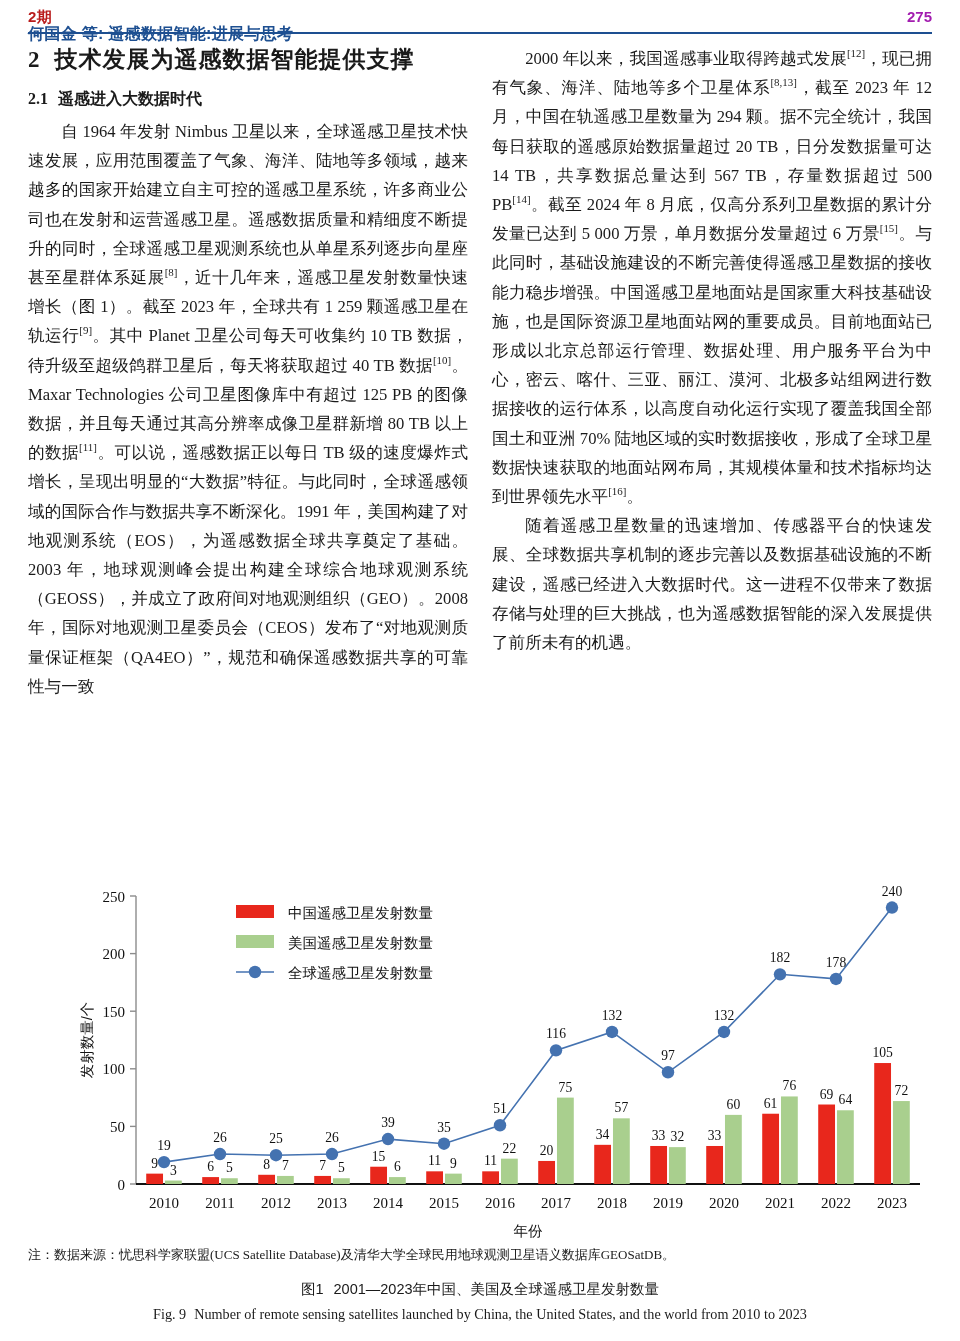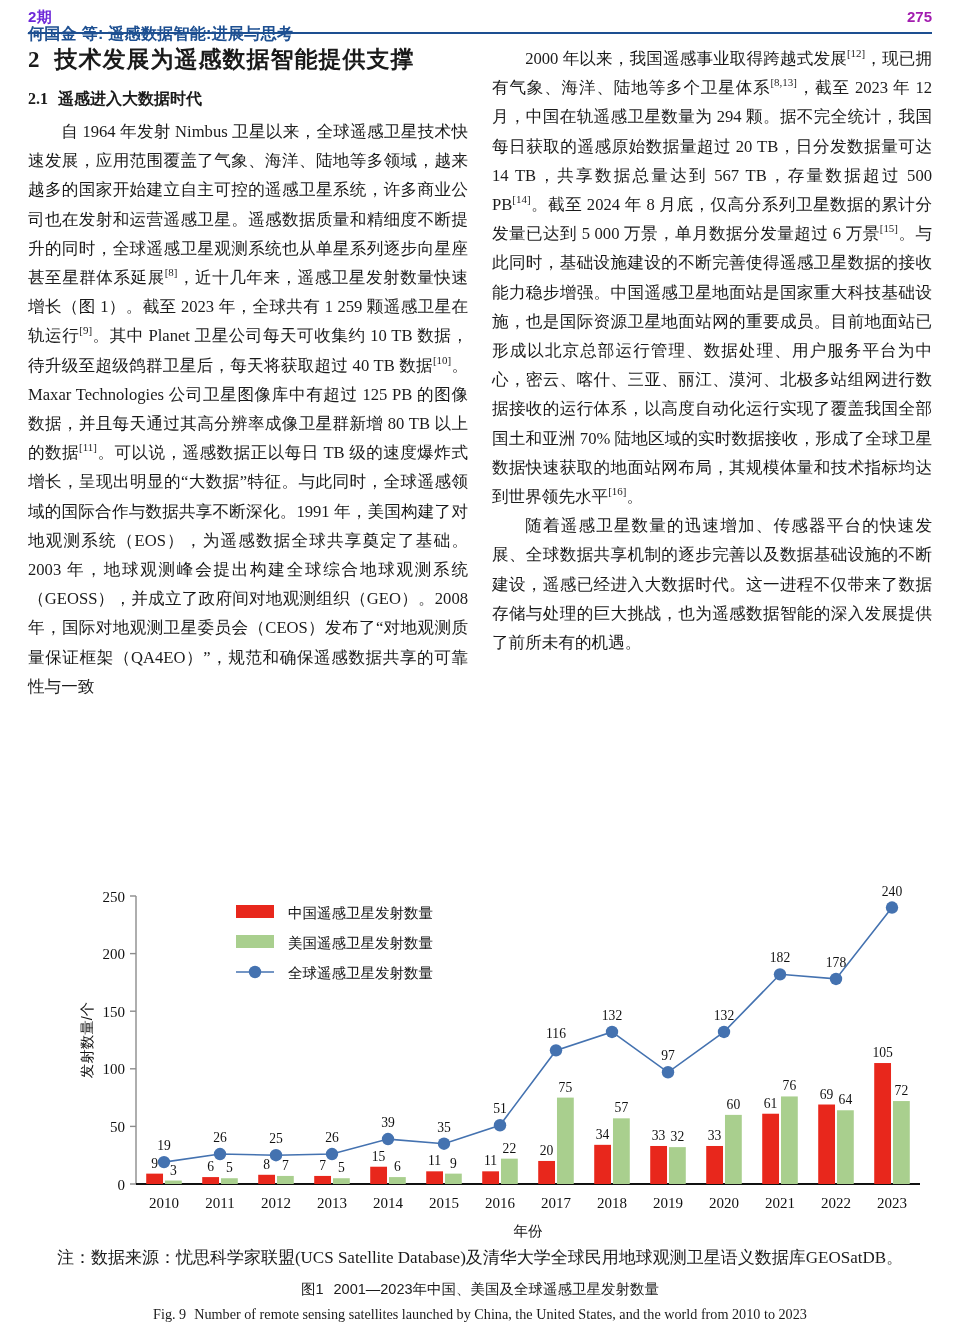--- a/index.html
+++ b/index.html
@@ -6,21 +6,21 @@
   body{
     width:960px;height:1341px;background:#ffffff;
     font-family:"Liberation Serif","DejaVu Serif",serif;
     color:#1a1a1a;position:relative;overflow:hidden;
   }
   
   #running-head{
     position:absolute;left:28px;top:8px;width:904px;height:34px;
   }
   #running-head .rh-left{
-    position:absolute;left:0;top:0;font-size:15px;font-weight:bold;color:#6d28d9;
+    position:absolute;left:0;top:0;font-size:15px;font-weight:bold;color:#b91c1c;
     font-family:"Liberation Sans","DejaVu Sans",sans-serif;letter-spacing:.5px;
   }
   #running-head .rh-center{
     position:absolute;left:0;right:0;top:16px;font-size:16px;font-weight:bold;
     color:#1d4f91;font-family:"Liberation Sans","DejaVu Sans",sans-serif;letter-spacing:.3px;
   }
   #running-head .rh-right{
     position:absolute;right:0;top:0;font-size:15px;font-weight:bold;color:#a21caf;
     font-family:"Liberation Sans","DejaVu Sans",sans-serif;
   }
@@ -52,22 +52,22 @@
   p.body.cont{text-indent:0;}
   sup{font-size:.66em;vertical-align:super;line-height:0;}
   
   #figure{
     position:absolute;left:28px;top:884px;width:904px;height:448px;
   }
   #chart{
     position:absolute;left:0;top:0;width:904px;height:360px;
   }
   .fig-note{
-    position:absolute;left:0;top:362px;width:904px;text-align:center;
-    font-size:17px;font-family:"Liberation Serif","DejaVu Serif",serif;
+    position:absolute;left:0;top:362px;width:904px;text-align:left;
+    font-size:13px;font-family:"Liberation Serif","DejaVu Serif",serif;
   }
   .fig-cap-cn{
     position:absolute;left:0;top:396px;width:904px;text-align:center;
     font-size:14.5px;font-family:"Liberation Sans","DejaVu Sans",sans-serif;
   }
   .fig-cap-cn .lbl{margin-right:10px;}
   .fig-cap-en{
     position:absolute;left:0;top:422px;width:904px;text-align:center;
     font-size:14.2px;font-family:"Liberation Serif","DejaVu Serif",serif;
   }

